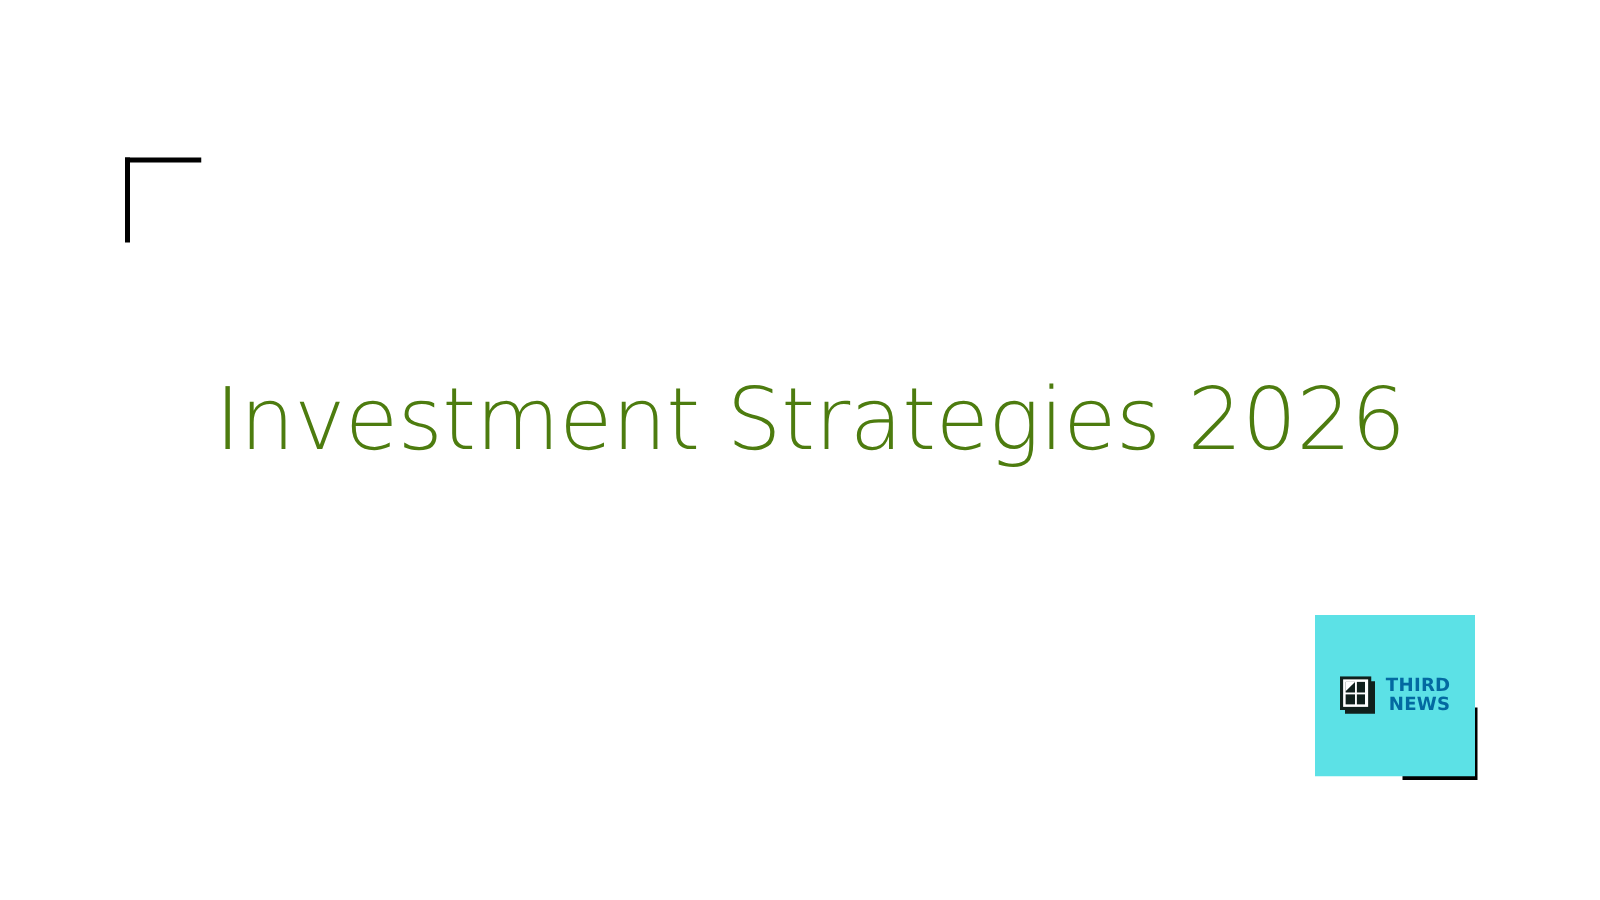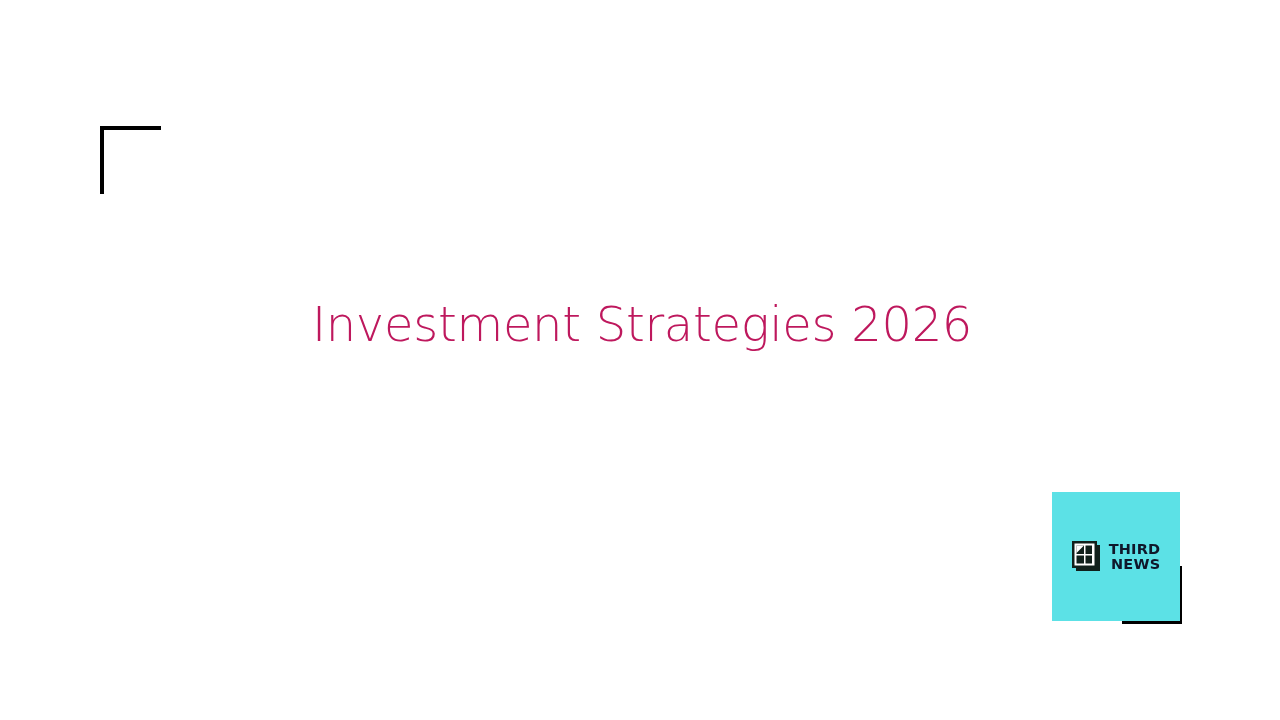--- a/index.html
+++ b/index.html
@@ -48,24 +48,24 @@
   .title-block {
     position: absolute;
     left: 172px;
     top: 296px;
     width: 940px;
   }
   .slide-title {
     margin: 0;
     font-family: "DejaVu Sans", sans-serif;
     font-weight: 200;
-    font-size: 48px;
+    font-size: 69px;
     line-height: 1.18;
     letter-spacing: -0.3px;
-    color: #be185d;
+    color: #4d7c0f;
     white-space: nowrap;
     font-stretch: normal;
     text-align: center;
     -webkit-font-smoothing: antialiased;
   }
 
   
   .logo-lockup {
     position: absolute;
     left: 1052px;
@@ -111,21 +111,21 @@
   .logo-wordmark {
     display: flex;
     flex-direction: column;
     line-height: 1.0;
   }
   .logo-wordmark span {
     font-family: "DejaVu Sans", sans-serif;
     font-weight: bold;
     font-size: 14.5px;
     letter-spacing: 0.2px;
-    color: #0f172a;
+    color: #0369a1;
     white-space: nowrap;
   }
   .logo-wordmark .line-2 {
     margin-top: 1px;
     text-align: right;
   }
 </style>
 </head>
 <body>
 

